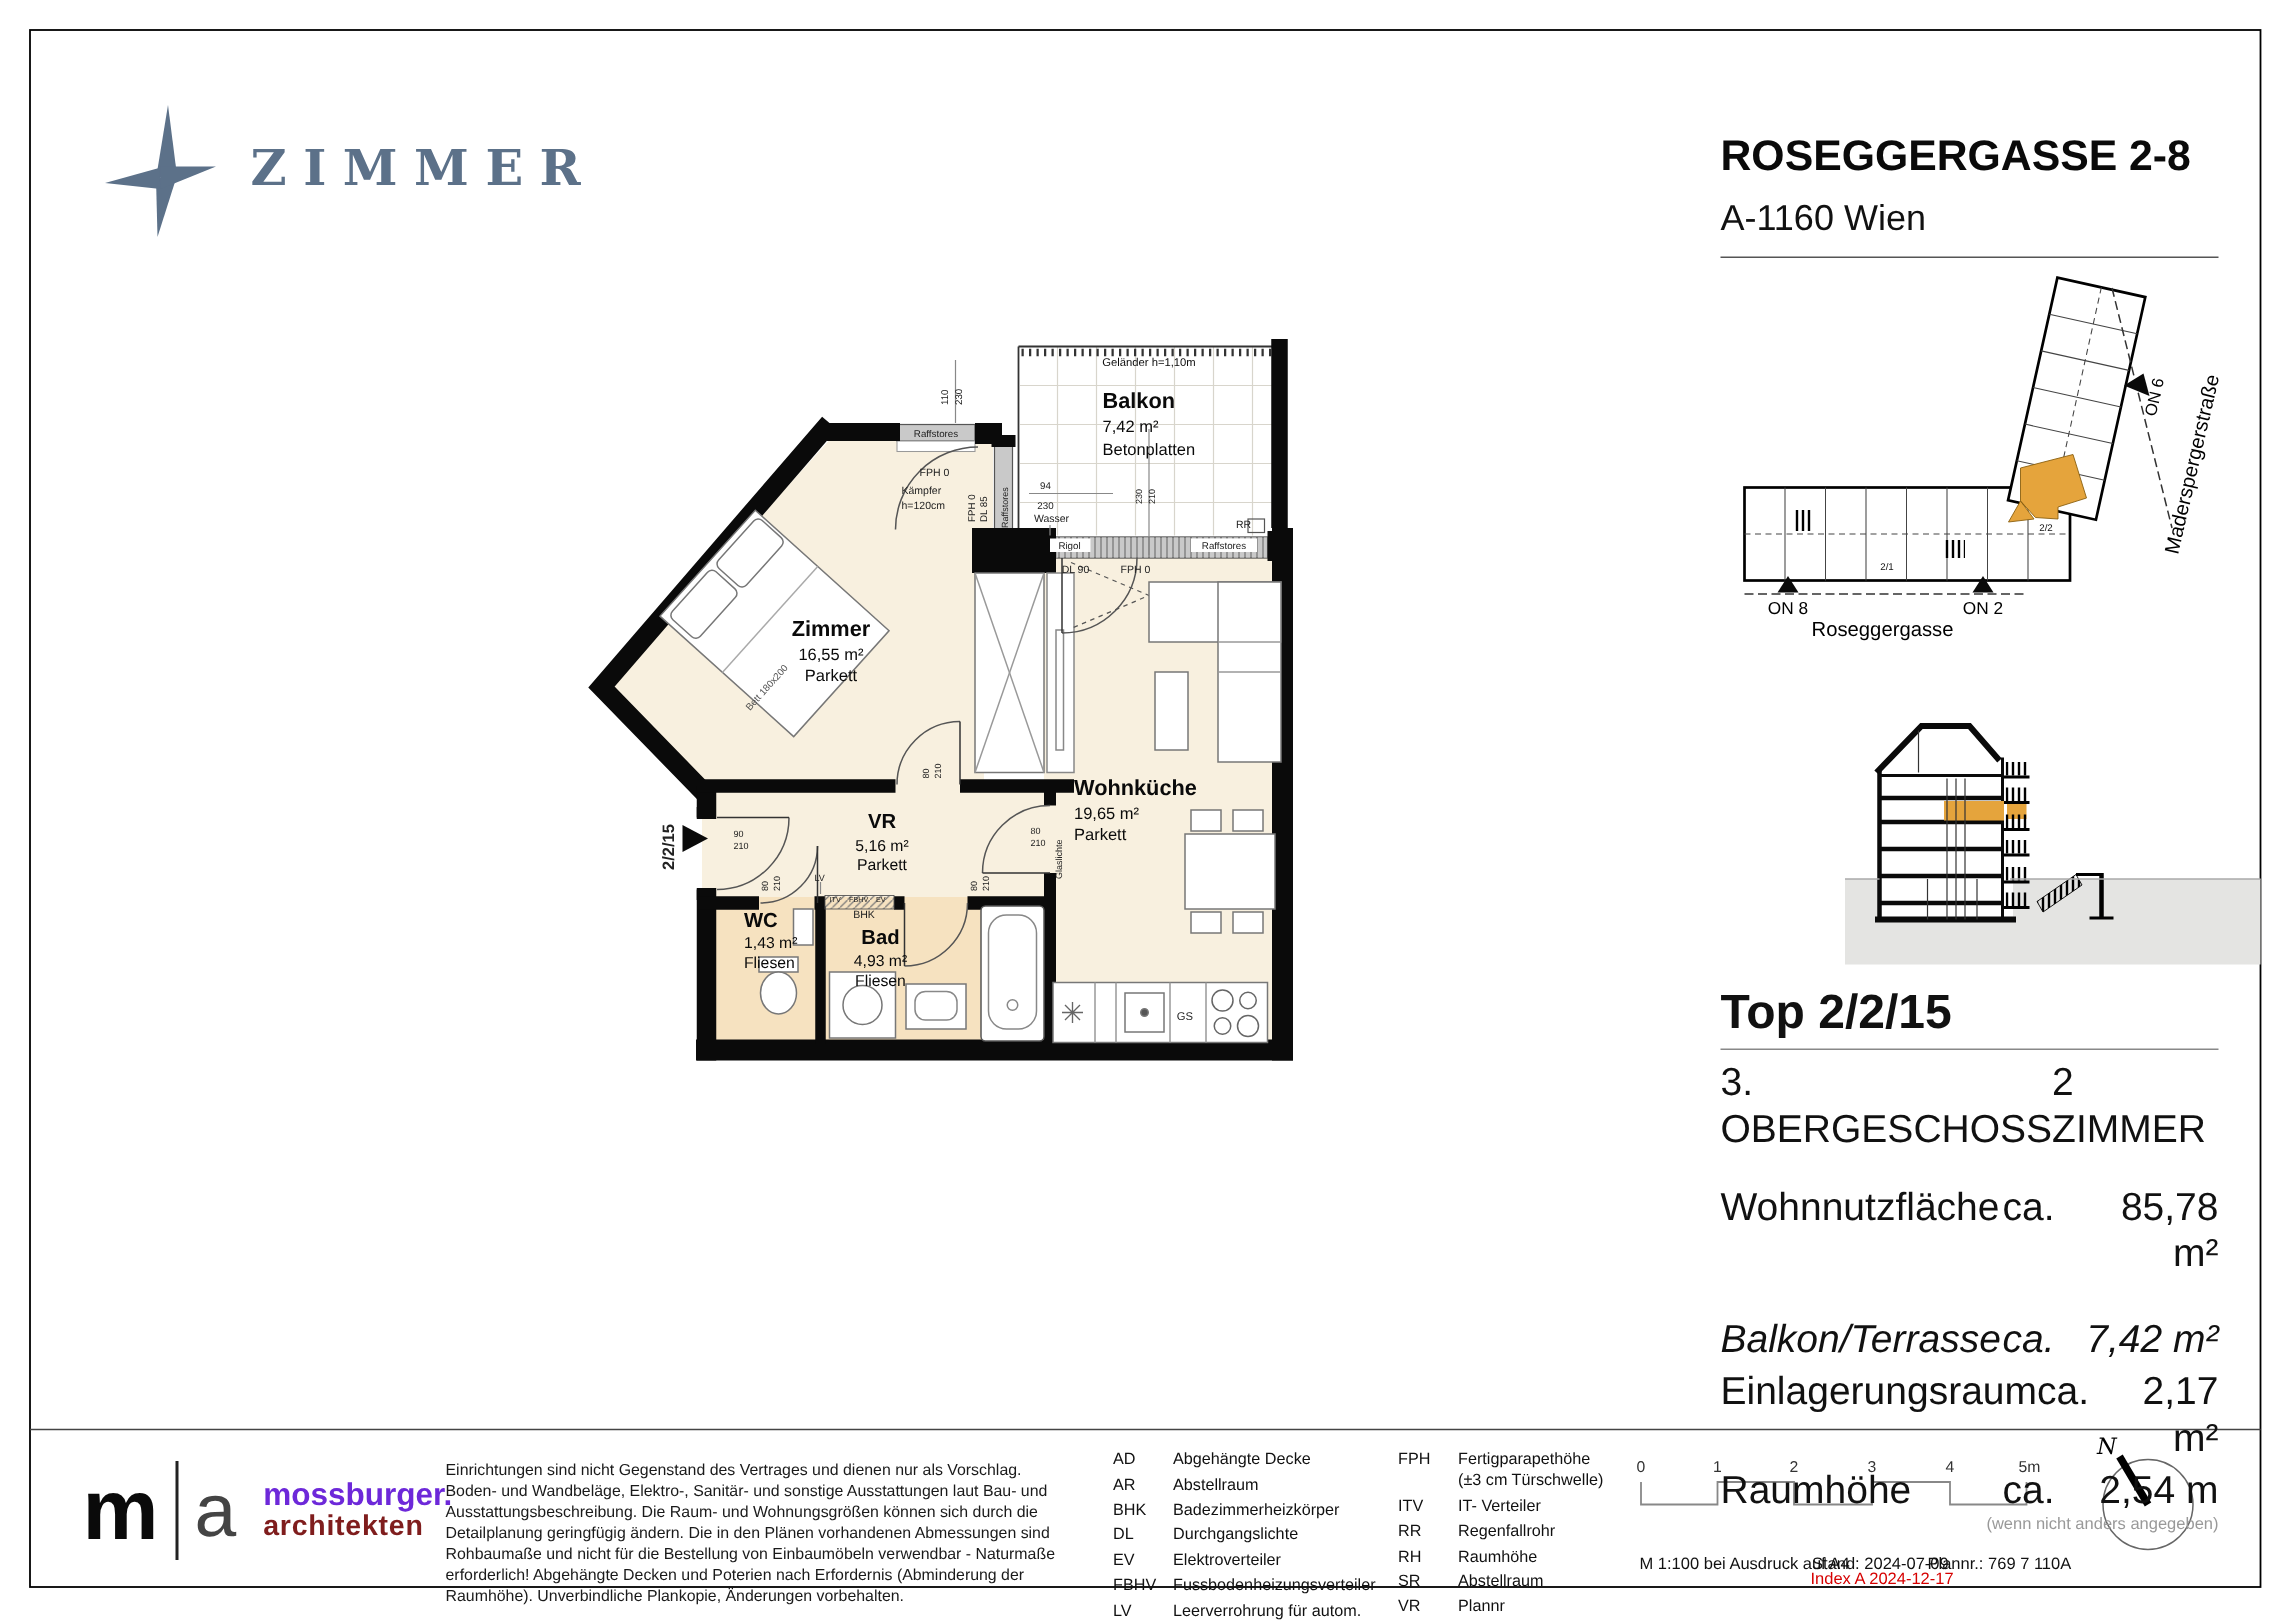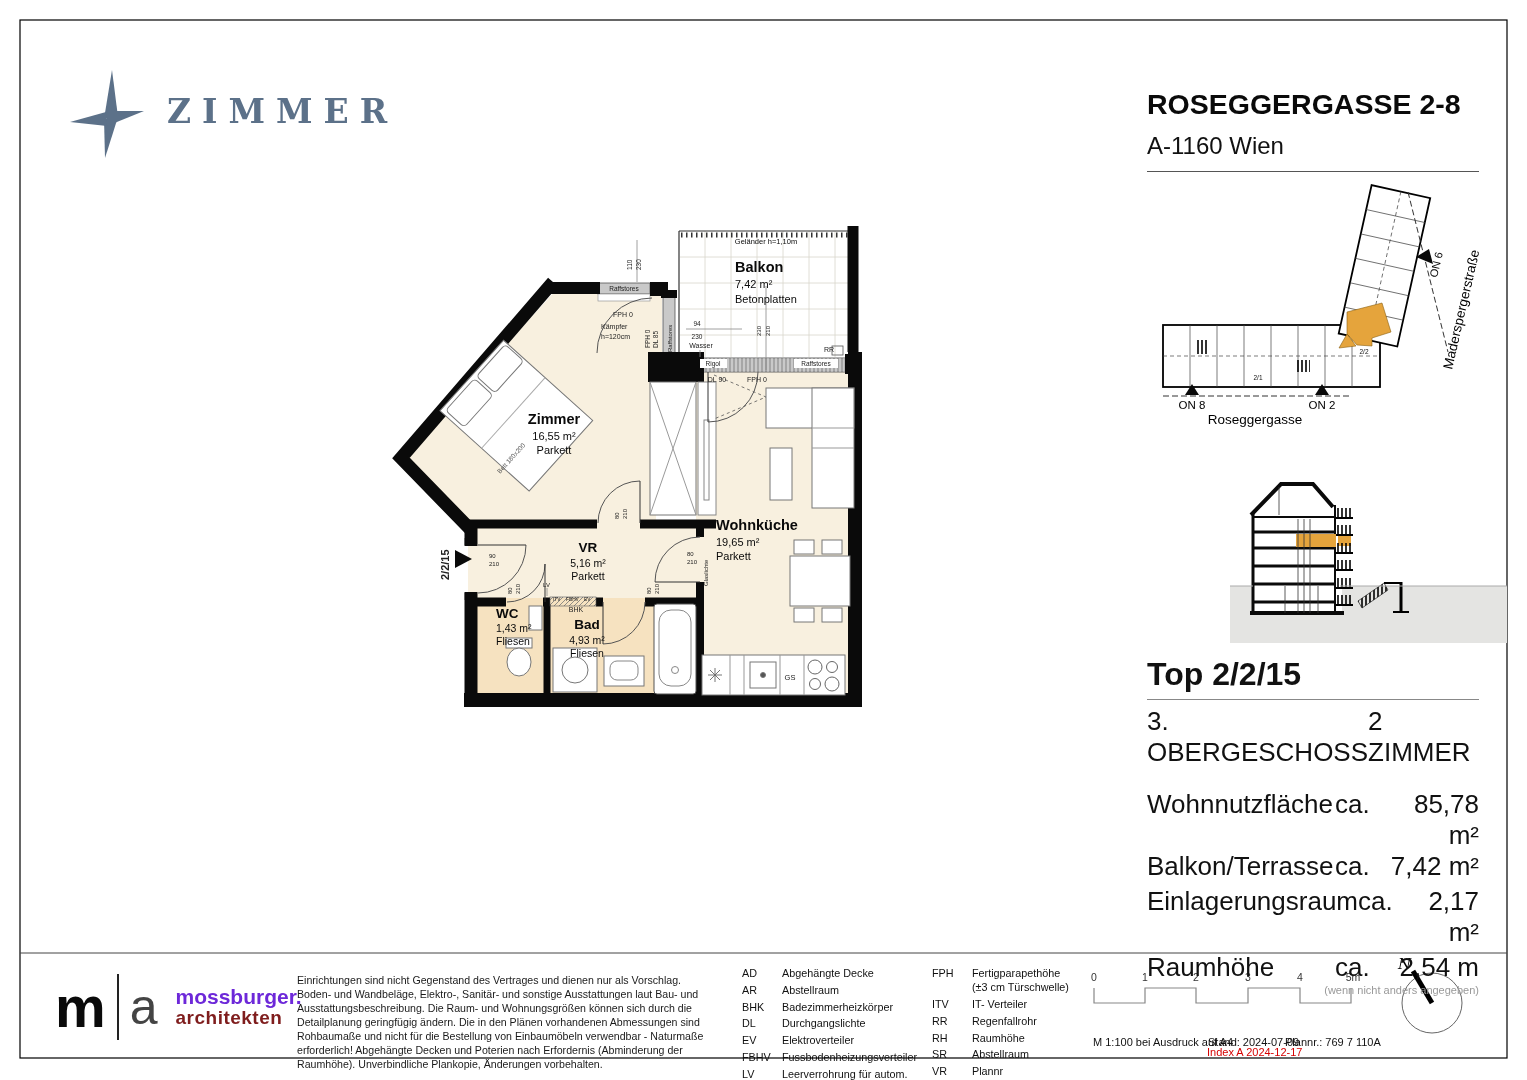--- a/index.html
+++ b/index.html
@@ -15,21 +15,21 @@
   .title-sub{font-size:24px;margin-top:12px;color:#111;}
   
   .unit-block{left:1147px;top:658px;width:332px;}
   .unit-title{font-size:32px;font-weight:bold;line-height:1.05;border-bottom:1.3px solid #888;padding-bottom:7px;}
   .u-row{display:flex;align-items:flex-start;font-size:26px;}
   .u-row .lbl{flex:1;}
   .u-row .ca{width:44px;}
   .u-row .val{width:100px;text-align:right;}
   .row-floor{margin-top:6px;}
   .row-main{margin-top:21px;}
-  .row-grp{}
+  .row-grp{margin-top:26px;font-style:italic;}
   .row-sub{margin-top:4px;}
   .u-note{text-align:right;font-size:11px;color:#999;margin-top:1px;}
   
   .architect{left:55px;top:974px;display:flex;align-items:center;}
   .ar-m{font-size:57px;font-weight:bold;line-height:0.85;color:#0a0a0a;}
   .ar-div{width:2px;height:66px;background:#222;margin:0 11px;}
   .ar-a{font-size:50px;font-weight:400;color:#444;line-height:0.9;}
   .ar-name{margin-left:18px;}
   .ar-name .n1{font-size:21px;font-weight:bold;color:#6d28d9;line-height:1.1;}
   .ar-name .n2{font-size:19px;color:#7f1d1d;letter-spacing:0.5px;line-height:1.1;font-weight:bold;}

